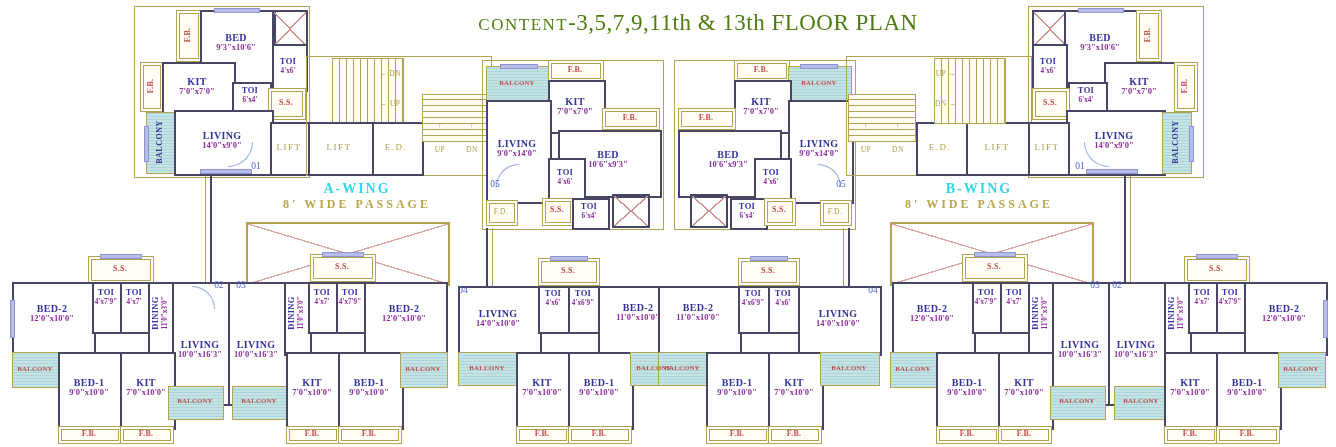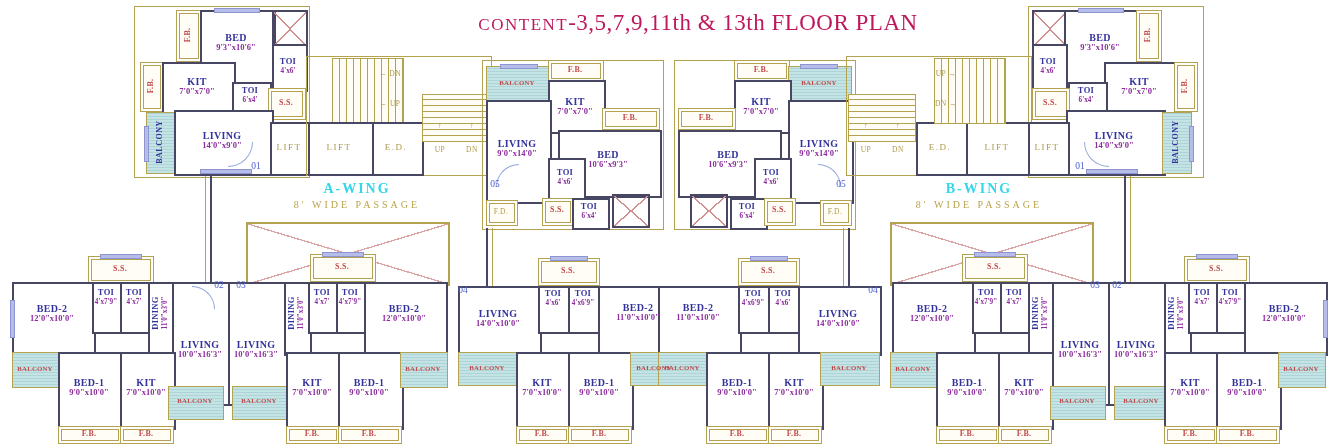--- a/index.html
+++ b/index.html
@@ -32,22 +32,22 @@
   .rd{display:block;font-weight:bold;font-size:8.5px;color:#8d2d9e}
   .sm .rn{font-size:8.5px}
   .sm .rd{font-size:7.2px}
   .red{font-size:8px;font-weight:bold;color:#bf4a4a;letter-spacing:.3px}
   .balred{font-size:6.8px;font-weight:bold;color:#bf4a4a;letter-spacing:.2px}
   .balblue{font-size:8px;font-weight:bold;color:#33339b;letter-spacing:.5px}
   .olv{font-size:9px;color:#ad9b4a;letter-spacing:1.5px}
   .olvs{font-size:7.5px;color:#ad9b4a;letter-spacing:.5px}
   .num{font-size:9.5px;color:#4a5ed0}
   .wing{font-size:14px;font-weight:bold;color:#35d6e8;letter-spacing:2px}
-  .pass{font-size:10px;font-weight:normal;color:#b9a54a;letter-spacing:3px}
-  .title{position:absolute;transform:translateX(-50%);color:#be185d;white-space:nowrap;z-index:7}
+  .pass{font-size:12px;font-weight:bold;color:#b9a54a;letter-spacing:3px}
+  .title{position:absolute;transform:translateX(-50%);color:#4d7c0f;white-space:nowrap;z-index:7}
   .tp{font-size:17px;letter-spacing:1.5px}
   .ts{font-size:23px;letter-spacing:.5px}
 </style>
 </head>
 <body>
 
 <div class="plan">
 
   <div class="title" style="left:698px;top:10px">
     <span class="tp">CONTENT</span><span class="ts">-3,5,7,9,11th &amp; 13th FLOOR PLAN</span>

